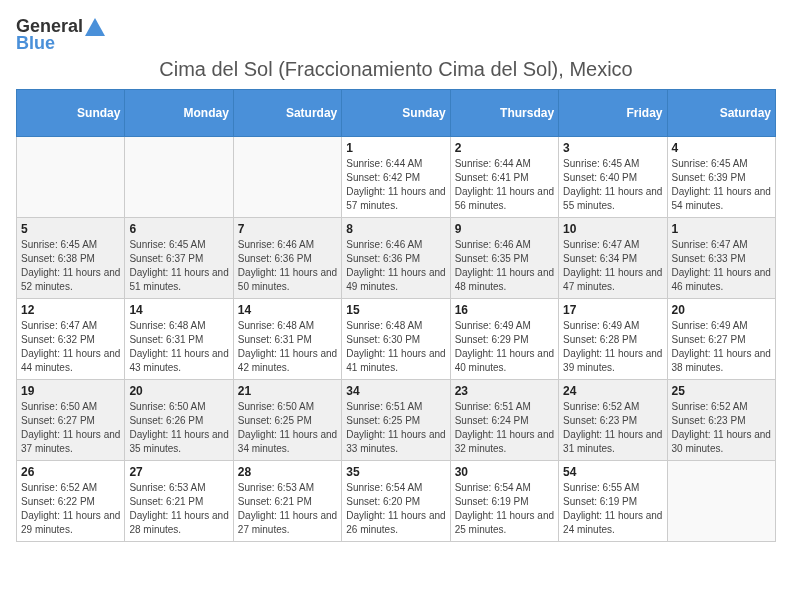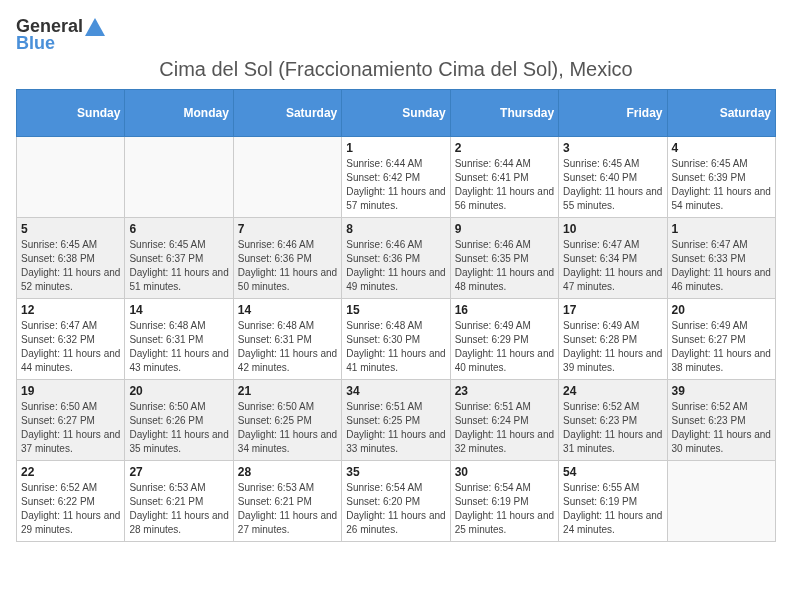--- a/index.html
+++ b/index.html
@@ -255,29 +255,29 @@
 Sunset: 6:24 PM
 Daylight: 11 hours and 32 minutes.</div>
         </td>
         <td>
           <div class="day-number">24</div>
           <div class="day-info" style="white-space: pre-line;">Sunrise: 6:52 AM
 Sunset: 6:23 PM
 Daylight: 11 hours and 31 minutes.</div>
         </td>
         <td>
-          <div class="day-number">39</div>
+          <div class="day-number">25</div>
           <div class="day-info" style="white-space: pre-line;">Sunrise: 6:52 AM
 Sunset: 6:23 PM
 Daylight: 11 hours and 30 minutes.</div>
         </td>
       </tr>
       <tr>
         <td>
-          <div class="day-number">22</div>
+          <div class="day-number">26</div>
           <div class="day-info" style="white-space: pre-line;">Sunrise: 6:52 AM
 Sunset: 6:22 PM
 Daylight: 11 hours and 29 minutes.</div>
         </td>
         <td>
           <div class="day-number">27</div>
           <div class="day-info" style="white-space: pre-line;">Sunrise: 6:53 AM
 Sunset: 6:21 PM
 Daylight: 11 hours and 28 minutes.</div>
         </td>

